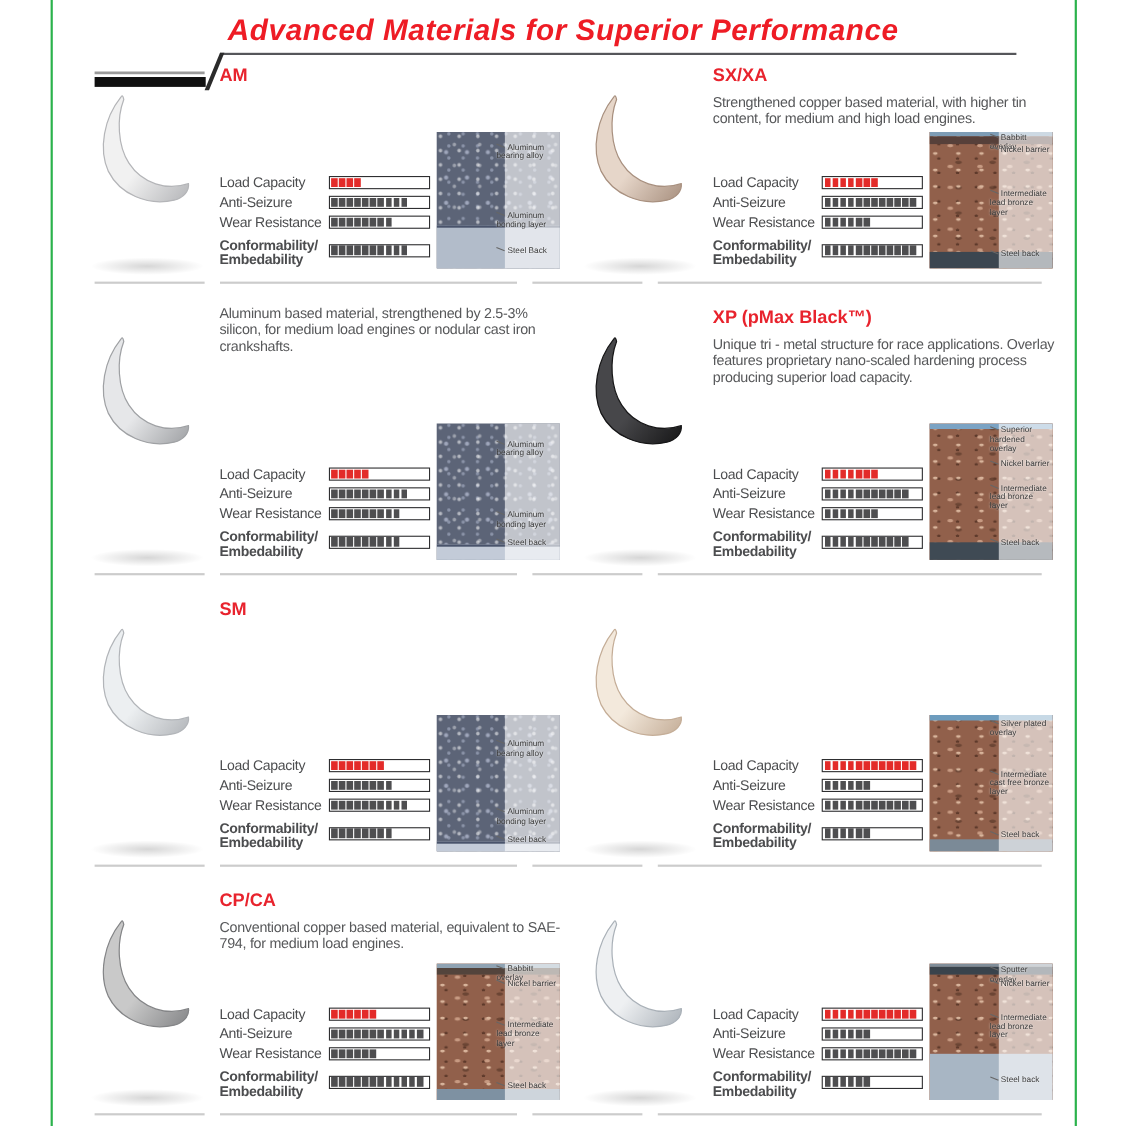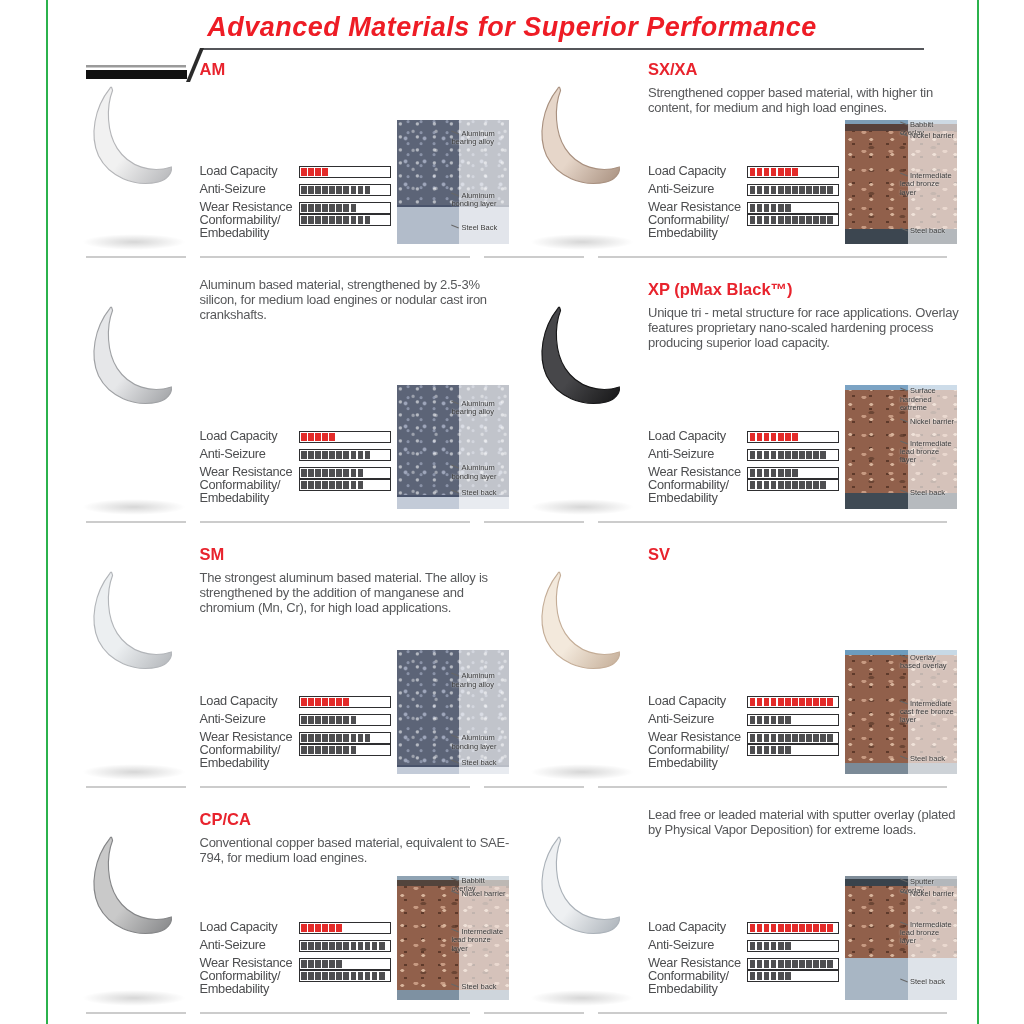--- a/index.html
+++ b/index.html
@@ -24,22 +24,22 @@
   .divider i:nth-child(4){flex:1;}
   
   .section{display:flex;height:100%;}
   .bearing-wrap{position:relative;width:122px;flex:none;padding-top:22px;}
   .bearing-svg{width:112px;height:118px;display:block;}
   .content{flex:1;display:flex;flex-direction:column;padding-right:6px;min-width:0;}
   .sec-code{margin:2px 0 7px 0;font-size:16.5px;font-weight:bold;color:#e8232d;}
   .sec-desc{margin:0;font-size:13px;line-height:1.14;letter-spacing:-.25px;color:#57585a;max-width:352px;}
   .ratings-row{margin-top:auto;display:flex;align-items:flex-end;gap:6px;padding-bottom:4px;}
   .bars{flex:none;}
-  .r-row{display:flex;align-items:flex-end;height:18px;}
-  .r-row.two{height:30px;align-items:flex-start;}
+  .r-row{display:flex;align-items:flex-start;height:18px;}
+  .r-row.two{height:30px;align-items:center;font-weight:bold;}
   .r-label{flex:none;width:99px;font-size:12.8px;letter-spacing:-.3px;color:#4c4d4f;line-height:1.0;white-space:pre-line;}
   .r-row.two .r-label{margin-bottom:-1px;}
   .bar{flex:none;display:flex;align-items:center;width:92px;height:12px;border:1.4px solid #2e2e30;background:#fff;padding-left:1.5px;box-sizing:border-box;}
   .r-row.two .bar{margin-bottom:3px;}
   .seg{flex:none;width:5.7px;height:8.5px;margin-right:1.4px;}
   
   .xsec{position:relative;flex:none;width:112px;height:124px;overflow:hidden;}
   .tex-aluminum{background-color:#5c6477;background-image:
      radial-gradient(circle at 20% 30%, rgba(255,255,255,.55) 1px, transparent 2.2px),
      radial-gradient(circle at 70% 60%, rgba(255,255,255,.4) 1px, transparent 2.2px),
@@ -420,21 +420,21 @@
                     <span class="seg" style="background: rgb(78, 78, 80);"></span>
                     <span class="seg" style="background: rgb(78, 78, 80);"></span>
                     <span class="seg" style="background: rgb(78, 78, 80);"></span>
                   </span>
                 </div>
               </div>
         <div class="xsec tex-bronze">
                 <div class="band" style="top: 0px; height: 5px; background: rgb(123, 163, 196);"></div>
                 <div class="bband" style="height: 13%; background: rgb(63, 74, 84);"></div>
                 <div class="wash"></div>
-                <div class="xlabel" style="top: 2%;">Surface hardened extreme</div>
+                <div class="xlabel" style="top: 2%;">Superior hardened overlay</div>
                 <div class="xlabel" style="top: 27%;">Nickel barrier</div>
                 <div class="xlabel" style="top: 44%;">Intermediate lead bronze layer</div>
                 <div class="xlabel" style="top: 84%;">Steel back</div>
               </div>
       </div>
     </div>
   </section>
 </div>
       <div class="divider">
         <i></i>
@@ -452,21 +452,20 @@
                   <stop offset="0" stop-color="#eceff1"></stop>
                   <stop offset="0.55" stop-color="#eceff1"></stop>
                   <stop offset="1" stop-color="#b2b5b9"></stop>
                 </linearGradient>
               </defs>
               <path d="M34,6 C18,26 12,56 22,78 C33,100 60,112 86,106 C95,104 101,97 100,90 C79,97 55,90 42,70 C31,53 30,26 37,8 C36,3 35,4 34,6 Z" fill="url(#bg4)" stroke="#b2b5b9" stroke-width="1.2"></path>
             </svg>
     </div>
     <div class="content">
       <h3 class="sec-code">SM</h3>
-      <p class="sec-desc">The strongest aluminum based material. The alloy is strengthened by the addition of manganese and chromium (Mn, Cr), for high load applications.</p>
       <div class="ratings-row">
         <div class="bars">
                 <div class="r-row">
                   <span class="r-label">Load Capacity</span>
                   <span class="bar">
                     <span class="seg" style="background: rgb(227, 43, 41);"></span>
                     <span class="seg" style="background: rgb(227, 43, 41);"></span>
                     <span class="seg" style="background: rgb(227, 43, 41);"></span>
                     <span class="seg" style="background: rgb(227, 43, 41);"></span>
                     <span class="seg" style="background: rgb(227, 43, 41);"></span>
@@ -536,21 +535,20 @@
                 <linearGradient id="bg5" x1="0" y1="0" x2="1" y2="1">
                   <stop offset="0" stop-color="#f3e9dc"></stop>
                   <stop offset="0.55" stop-color="#f3e9dc"></stop>
                   <stop offset="1" stop-color="#c4ad97"></stop>
                 </linearGradient>
               </defs>
               <path d="M34,6 C18,26 12,56 22,78 C33,100 60,112 86,106 C95,104 101,97 100,90 C79,97 55,90 42,70 C31,53 30,26 37,8 C36,3 35,4 34,6 Z" fill="url(#bg5)" stroke="#c4ad97" stroke-width="1.2"></path>
             </svg>
     </div>
     <div class="content">
-      <h3 class="sec-code">SV</h3>
       <div class="ratings-row">
         <div class="bars">
                 <div class="r-row">
                   <span class="r-label">Load Capacity</span>
                   <span class="bar">
                     <span class="seg" style="background: rgb(227, 43, 41);"></span>
                     <span class="seg" style="background: rgb(227, 43, 41);"></span>
                     <span class="seg" style="background: rgb(227, 43, 41);"></span>
                     <span class="seg" style="background: rgb(227, 43, 41);"></span>
                     <span class="seg" style="background: rgb(227, 43, 41);"></span>
@@ -601,21 +599,21 @@
                     <span class="seg" style="background: rgb(78, 78, 80);"></span>
                     <span class="seg" style="background: rgb(78, 78, 80);"></span>
                     <span class="seg" style="background: rgb(78, 78, 80);"></span>
                   </span>
                 </div>
               </div>
         <div class="xsec tex-bronze">
                 <div class="band" style="top: 0px; height: 5px; background: rgb(109, 156, 190);"></div>
                 <div class="bband" style="height: 9%; background: rgb(123, 138, 151);"></div>
                 <div class="wash"></div>
-                <div class="xlabel" style="top: 3%;">Overlay based overlay</div>
+                <div class="xlabel" style="top: 3%;">Silver plated overlay</div>
                 <div class="xlabel" style="top: 40%;">Intermediate cast free bronze layer</div>
                 <div class="xlabel" style="top: 85%;">Steel back</div>
               </div>
       </div>
     </div>
   </section>
 </div>
       <div class="divider">
         <i></i>
         <i></i>
@@ -722,21 +720,20 @@
                 <linearGradient id="bg7" x1="0" y1="0" x2="1" y2="1">
                   <stop offset="0" stop-color="#eef0f2"></stop>
                   <stop offset="0.55" stop-color="#eef0f2"></stop>
                   <stop offset="1" stop-color="#aab1b8"></stop>
                 </linearGradient>
               </defs>
               <path d="M34,6 C18,26 12,56 22,78 C33,100 60,112 86,106 C95,104 101,97 100,90 C79,97 55,90 42,70 C31,53 30,26 37,8 C36,3 35,4 34,6 Z" fill="url(#bg7)" stroke="#aab1b8" stroke-width="1.2"></path>
             </svg>
     </div>
     <div class="content">
-      <p class="sec-desc">Lead free or leaded material with sputter overlay (plated by Physical Vapor Deposition) for extreme loads.</p>
       <div class="ratings-row">
         <div class="bars">
                 <div class="r-row">
                   <span class="r-label">Load Capacity</span>
                   <span class="bar">
                     <span class="seg" style="background: rgb(227, 43, 41);"></span>
                     <span class="seg" style="background: rgb(227, 43, 41);"></span>
                     <span class="seg" style="background: rgb(227, 43, 41);"></span>
                     <span class="seg" style="background: rgb(227, 43, 41);"></span>
                     <span class="seg" style="background: rgb(227, 43, 41);"></span>

